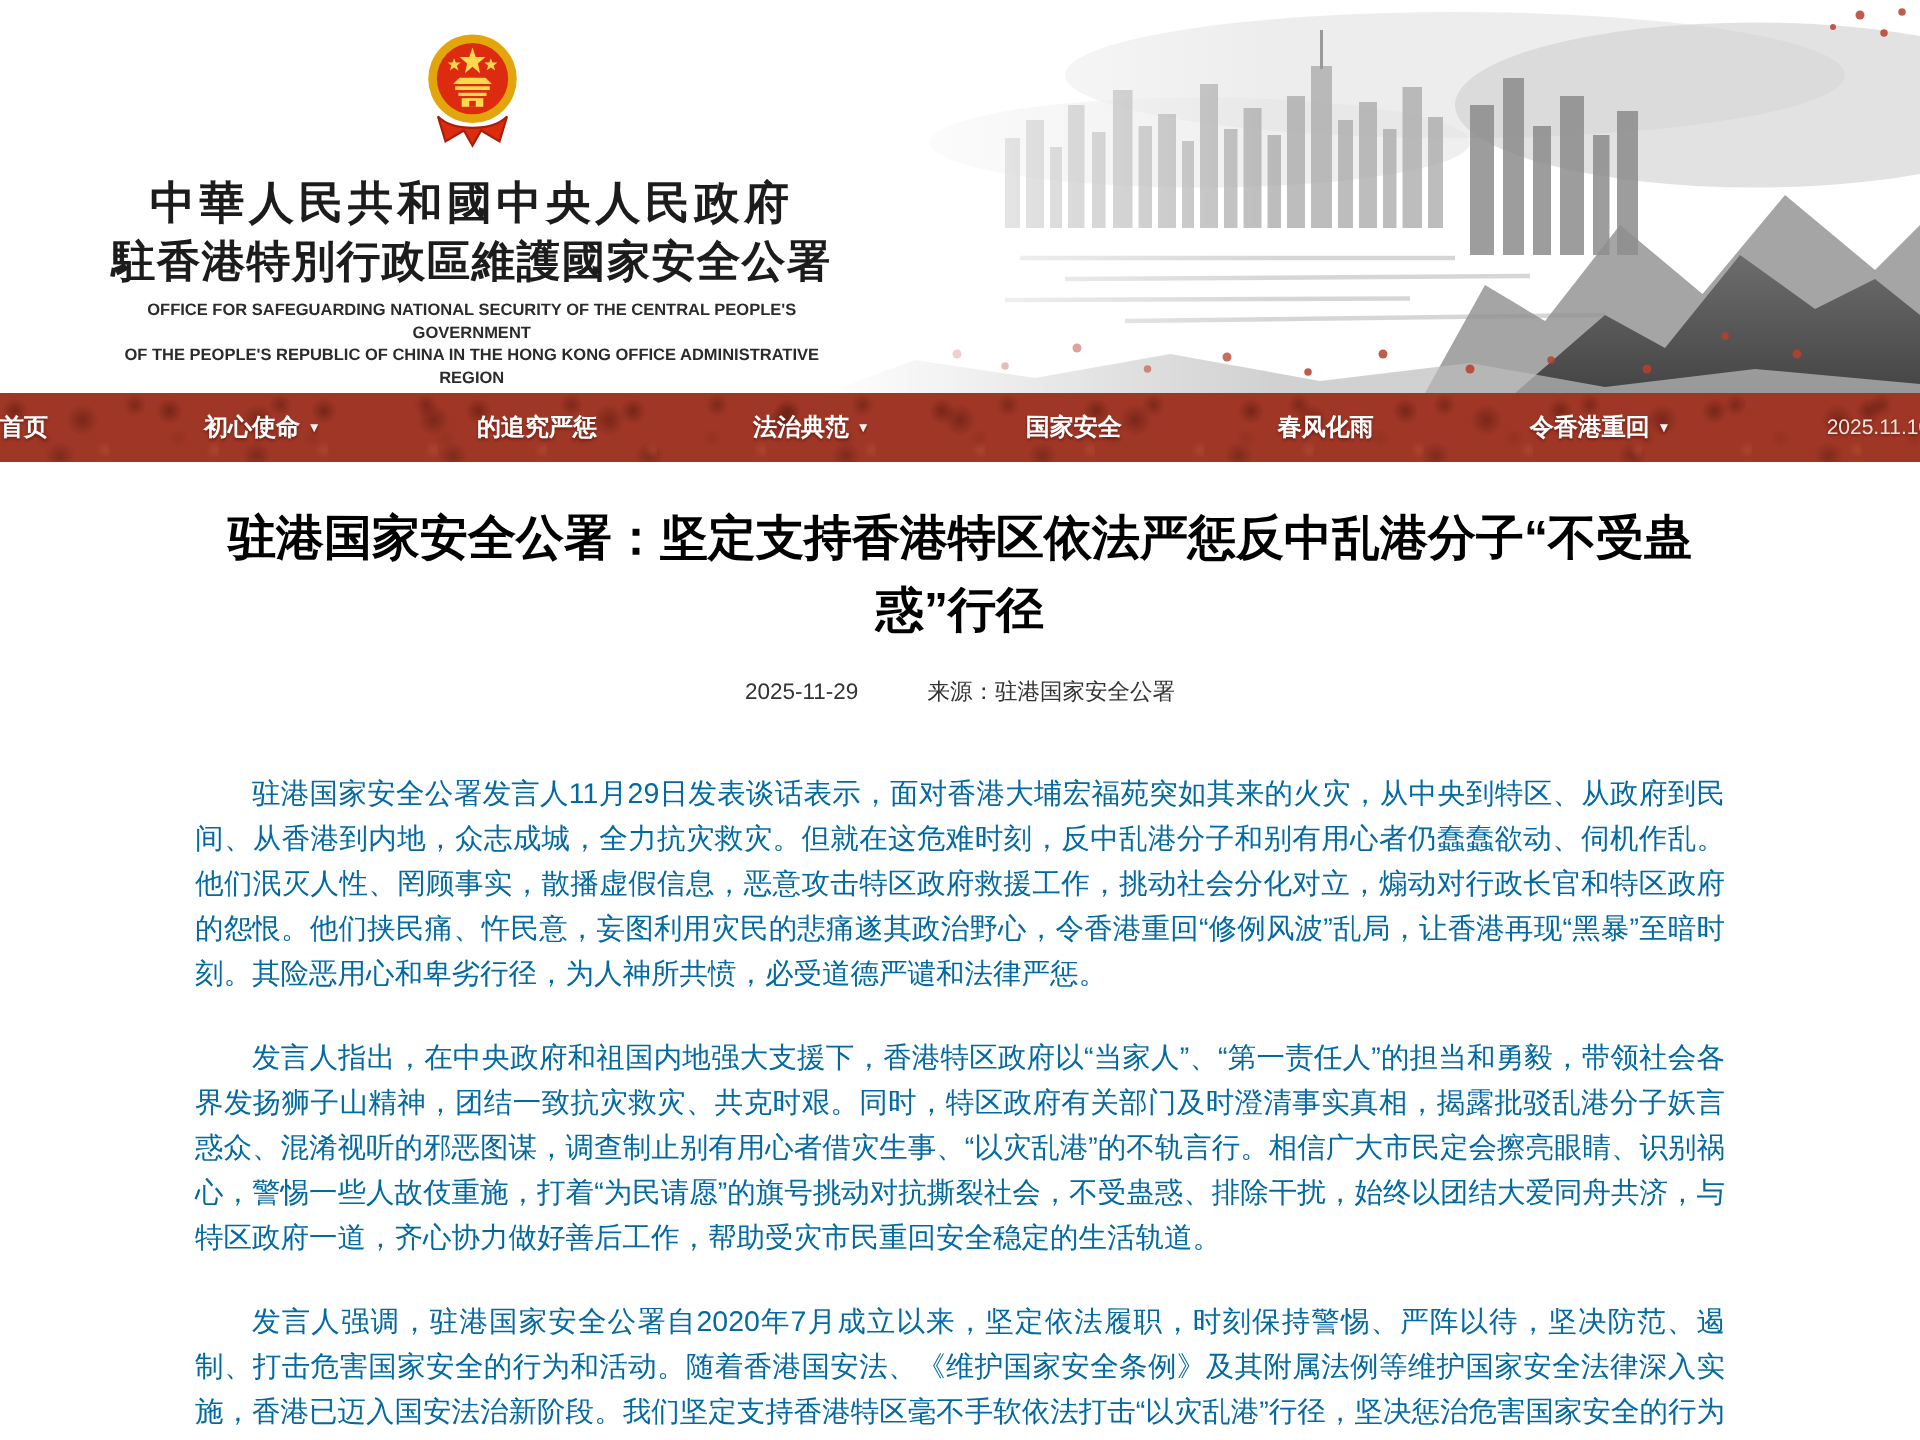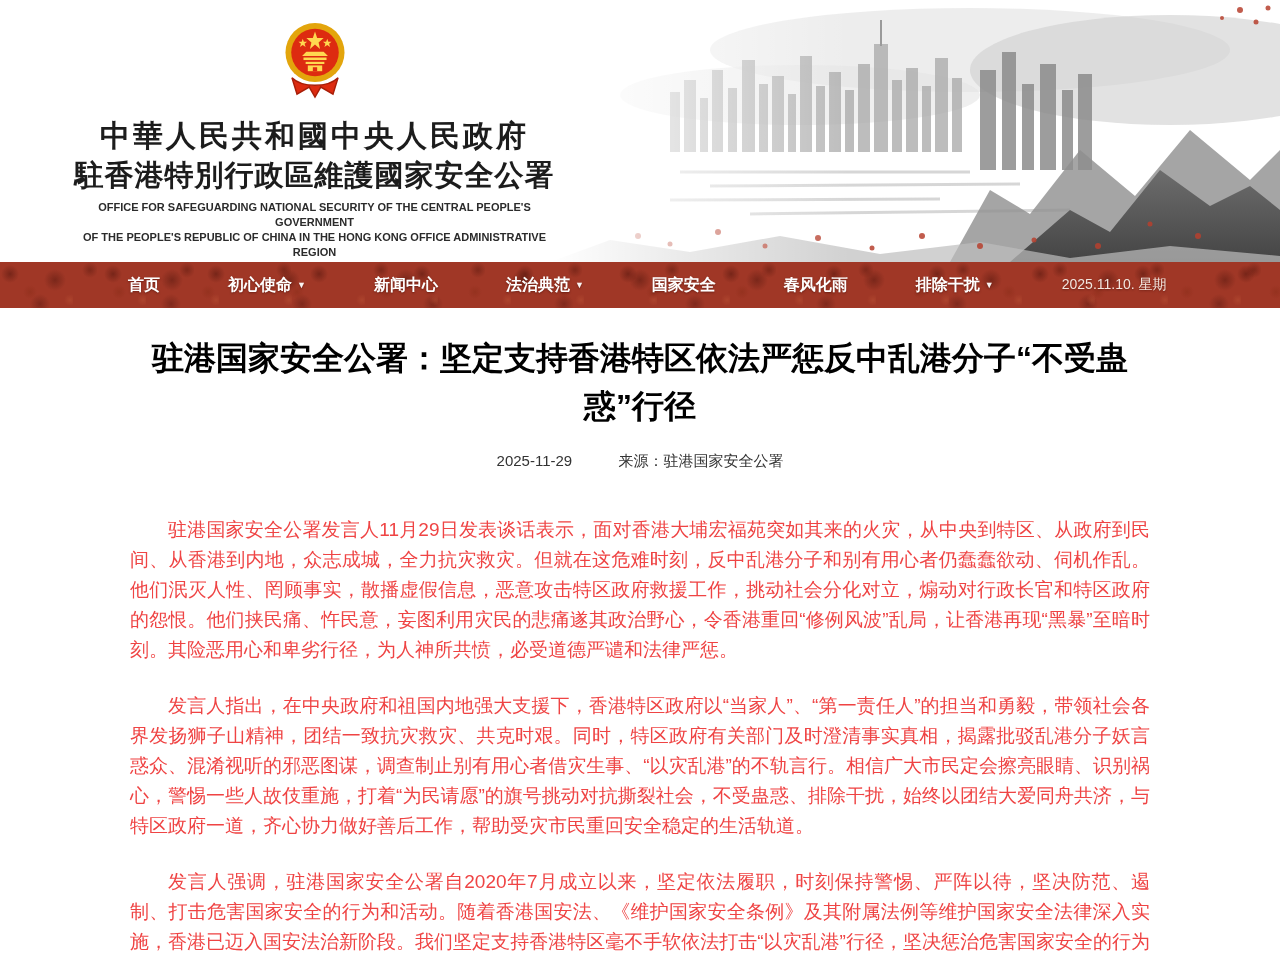--- a/index.html
+++ b/index.html
@@ -25,37 +25,37 @@
   .navbar { position:relative; width:1280px; height:46px;
     background-color:#a03726;
     background-image:
       radial-gradient(circle 8px at 10px 12px, rgba(70,15,8,.45), transparent 9px),
       radial-gradient(circle 6px at 30px 30px, rgba(140,45,25,.55), transparent 7px),
       radial-gradient(circle 10px at 55px 18px, rgba(60,12,6,.38), transparent 11px),
       radial-gradient(circle 5px at 70px 38px, rgba(190,85,55,.40), transparent 6px),
       radial-gradient(circle 7px at 90px 8px, rgba(80,20,10,.42), transparent 8px),
       radial-gradient(circle 9px at 40px 42px, rgba(55,10,5,.30), transparent 10px);
     background-size:103px 47px, 89px 53px, 117px 61px, 73px 43px, 97px 59px, 131px 49px;
-    display:flex; align-items:center; padding-left:128px; gap:68px;
+    display:flex; align-items:center; gap:104px;
   }
   .nav-item { color:#ffffff; font-size:16px; font-weight:700; text-decoration:none;
     white-space:nowrap; display:inline-flex; align-items:center; cursor:pointer;
     text-shadow:0 1px 2px rgba(60,10,5,.5); }
   .nav-caret { font-size:9px; margin-left:5px; opacity:.95; }
   .nav-date { color:#f3e6df; font-size:14px; font-weight:400; white-space:nowrap;
     text-shadow:0 1px 2px rgba(60,10,5,.5); }
 
   
   .article { width:1080px; margin:0 auto; }
   .article-title { font-size:32px; font-weight:700; color:#000; text-align:center;
     line-height:48px; margin:26px auto 0 auto; width:1040px; }
   .article-meta { text-align:center; margin-top:22px; font-size:15px; color:#333; }
   .article-meta .meta-date { margin-right:42px; }
   .article-body { width:1020px; margin:0 auto; }
-  .article-body p { font-size:19px; line-height:30px; color:#ef4444; text-align:justify;
+  .article-body p { font-size:19px; line-height:30px; color:#0369a1; text-align:justify;
     text-indent:2em; margin-top:26px; }
   .article-body p:first-child { margin-top:44px; }
 </style>
 </head>
 <body>
 
 <div class="page">
 
   <header class="site-header">
 
@@ -170,34 +170,34 @@
 
   <nav class="navbar">
     <a class="nav-item">
       <span>首页</span>
     </a>
     <a class="nav-item">
       <span>初心使命</span>
       <span class="nav-caret">▼</span>
     </a>
     <a class="nav-item">
-      <span>新闻中心</span>
+      <span>的追究严惩</span>
     </a>
     <a class="nav-item">
       <span>法治典范</span>
       <span class="nav-caret">▼</span>
     </a>
     <a class="nav-item">
       <span>国家安全</span>
     </a>
     <a class="nav-item">
       <span>春风化雨</span>
     </a>
     <a class="nav-item">
-      <span>排除干扰</span>
+      <span>令香港重回</span>
       <span class="nav-caret">▼</span>
     </a>
     <span class="nav-date">2025.11.10. 星期</span>
   </nav>
 
   <main class="article">
     <h1 class="article-title">驻港国家安全公署：坚定支持香港特区依法严惩反中乱港分子“不受蛊惑”行径</h1>
     <div class="article-meta">
       <span class="meta-date">2025-11-29</span>
       <span class="meta-source">来源：驻港国家安全公署</span>

